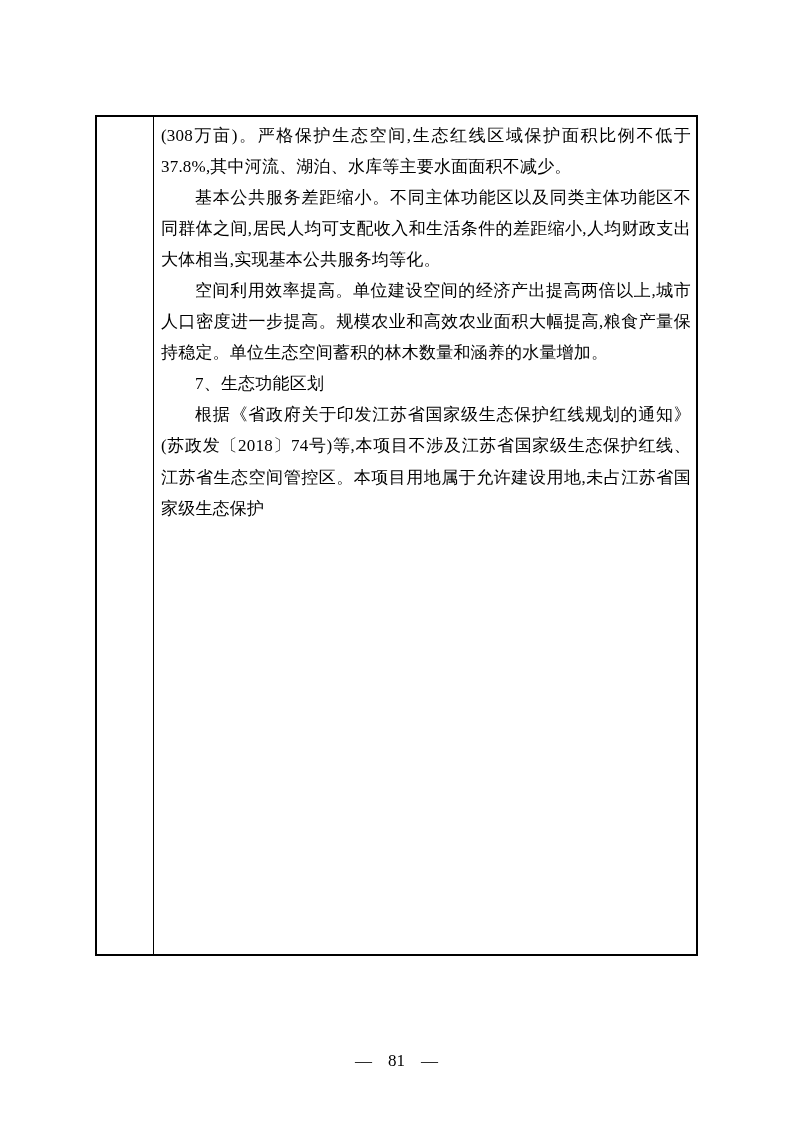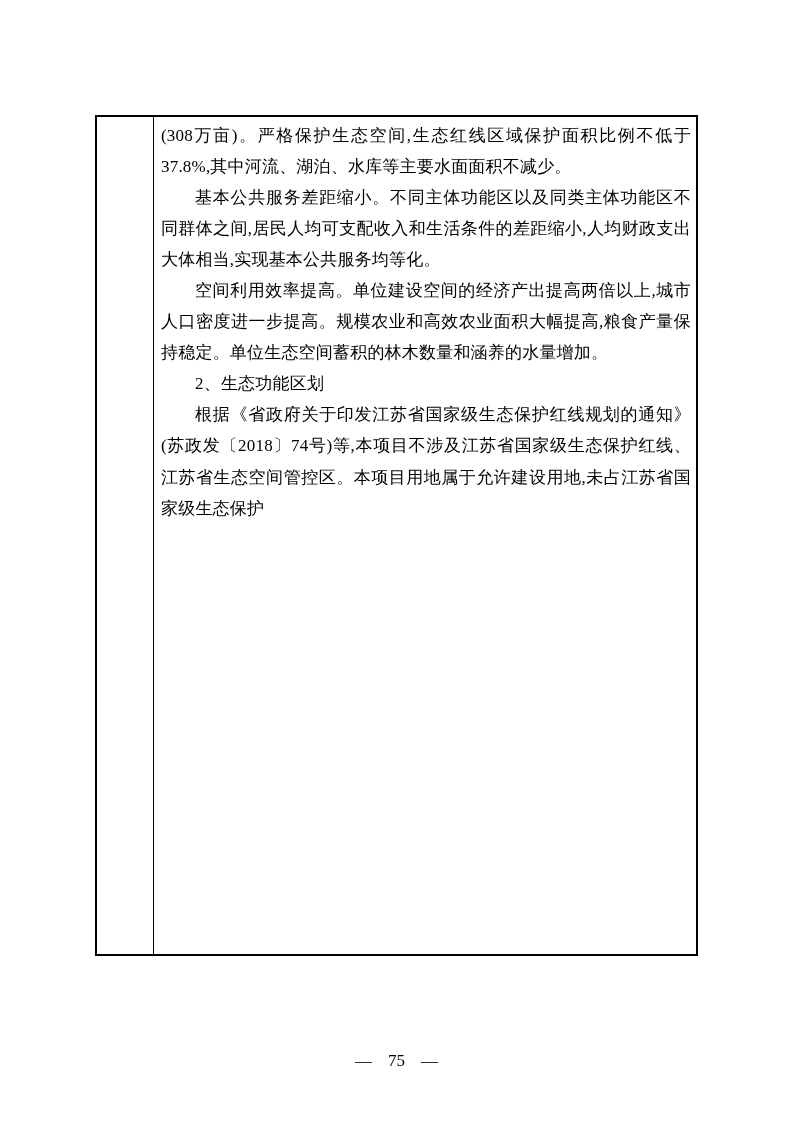--- a/index.html
+++ b/index.html
@@ -68,24 +68,24 @@
 <body>
 
 <div class="page">
 
   <div class="doc-table">
     <div class="left-cell"></div>
     <div class="content-cell">
       <p>(308万亩)。严格保护生态空间,生态红线区域保护面积比例不低于37.8%,其中河流、湖泊、水库等主要水面面积不减少。</p>
       <p class="indent">基本公共服务差距缩小。不同主体功能区以及同类主体功能区不同群体之间,居民人均可支配收入和生活条件的差距缩小,人均财政支出大体相当,实现基本公共服务均等化。</p>
       <p class="indent">空间利用效率提高。单位建设空间的经济产出提高两倍以上,城市人口密度进一步提高。规模农业和高效农业面积大幅提高,粮食产量保持稳定。单位生态空间蓄积的林木数量和涵养的水量增加。</p>
-      <p class="indent">2、生态功能区划</p>
+      <p class="indent">7、生态功能区划</p>
       <p class="indent">根据《省政府关于印发江苏省国家级生态保护红线规划的通知》(苏政发〔2018〕74号)等,本项目不涉及江苏省国家级生态保护红线、江苏省生态空间管控区。本项目用地属于允许建设用地,未占江苏省国家级生态保护</p>
     </div>
   </div>
 
   <div class="page-footer">
     <span>—</span>
-    <span>75</span>
+    <span>81</span>
     <span>—</span>
   </div>
 
 </div>
 
 </body></html>

